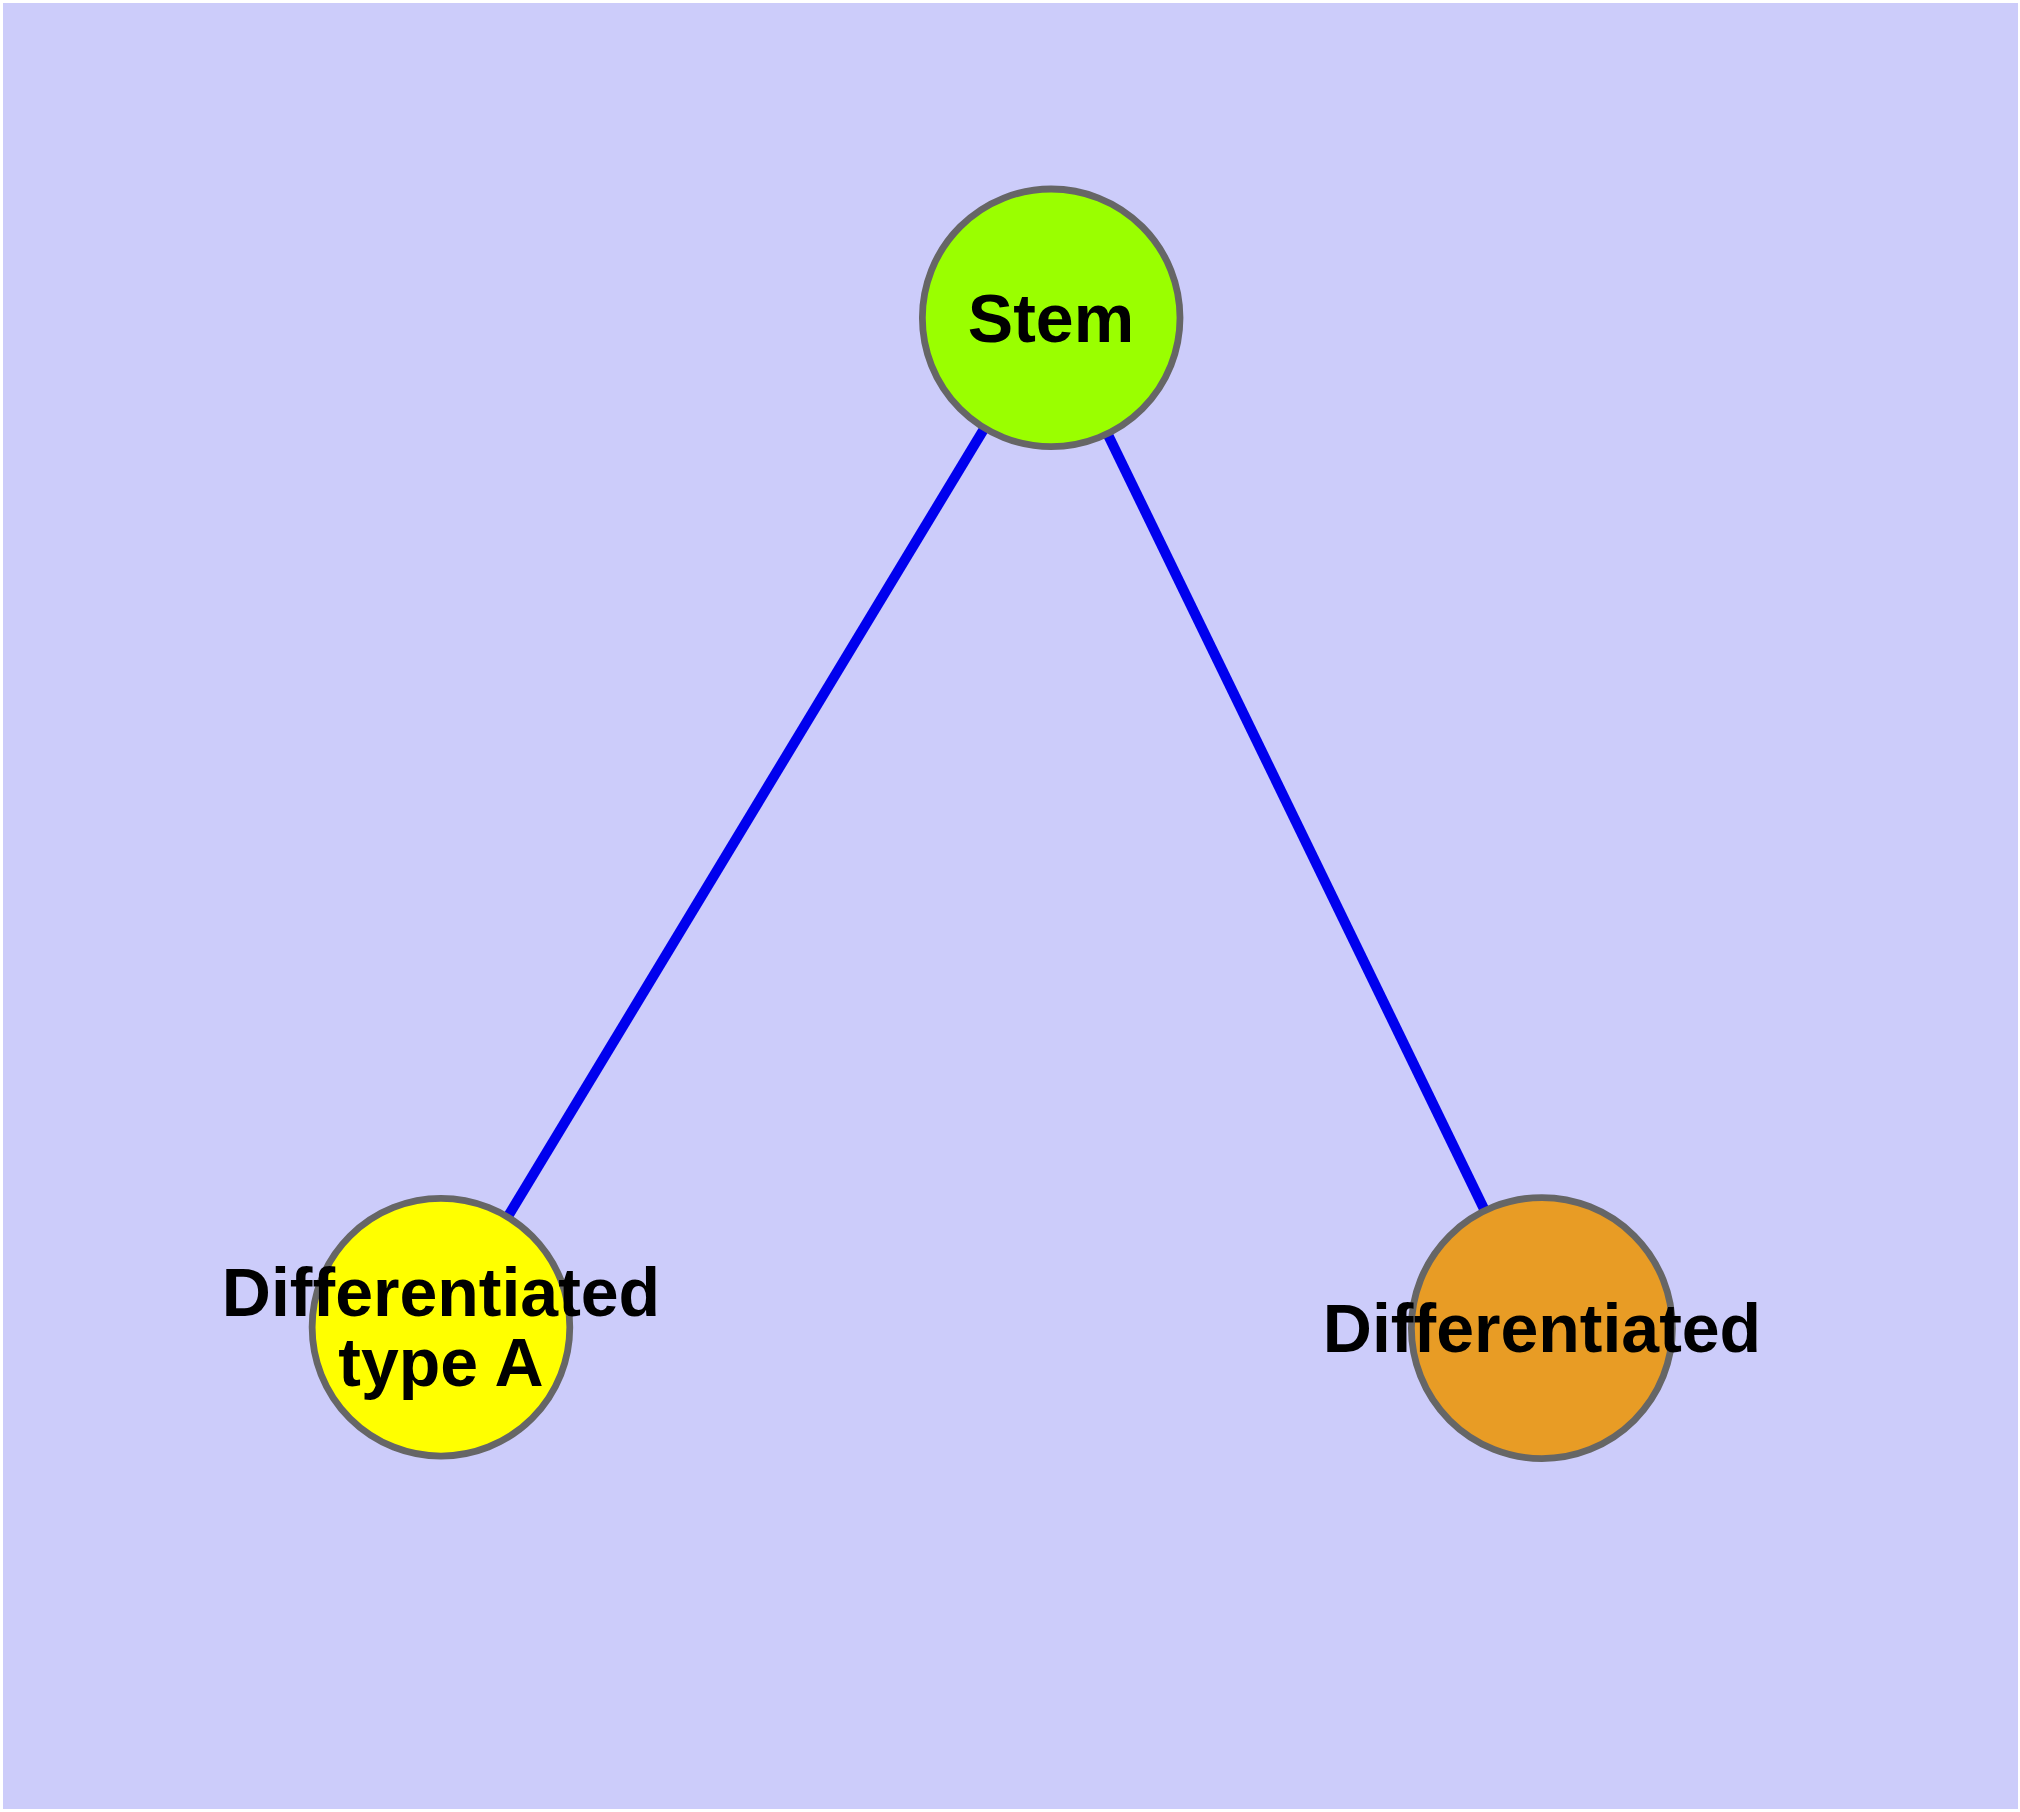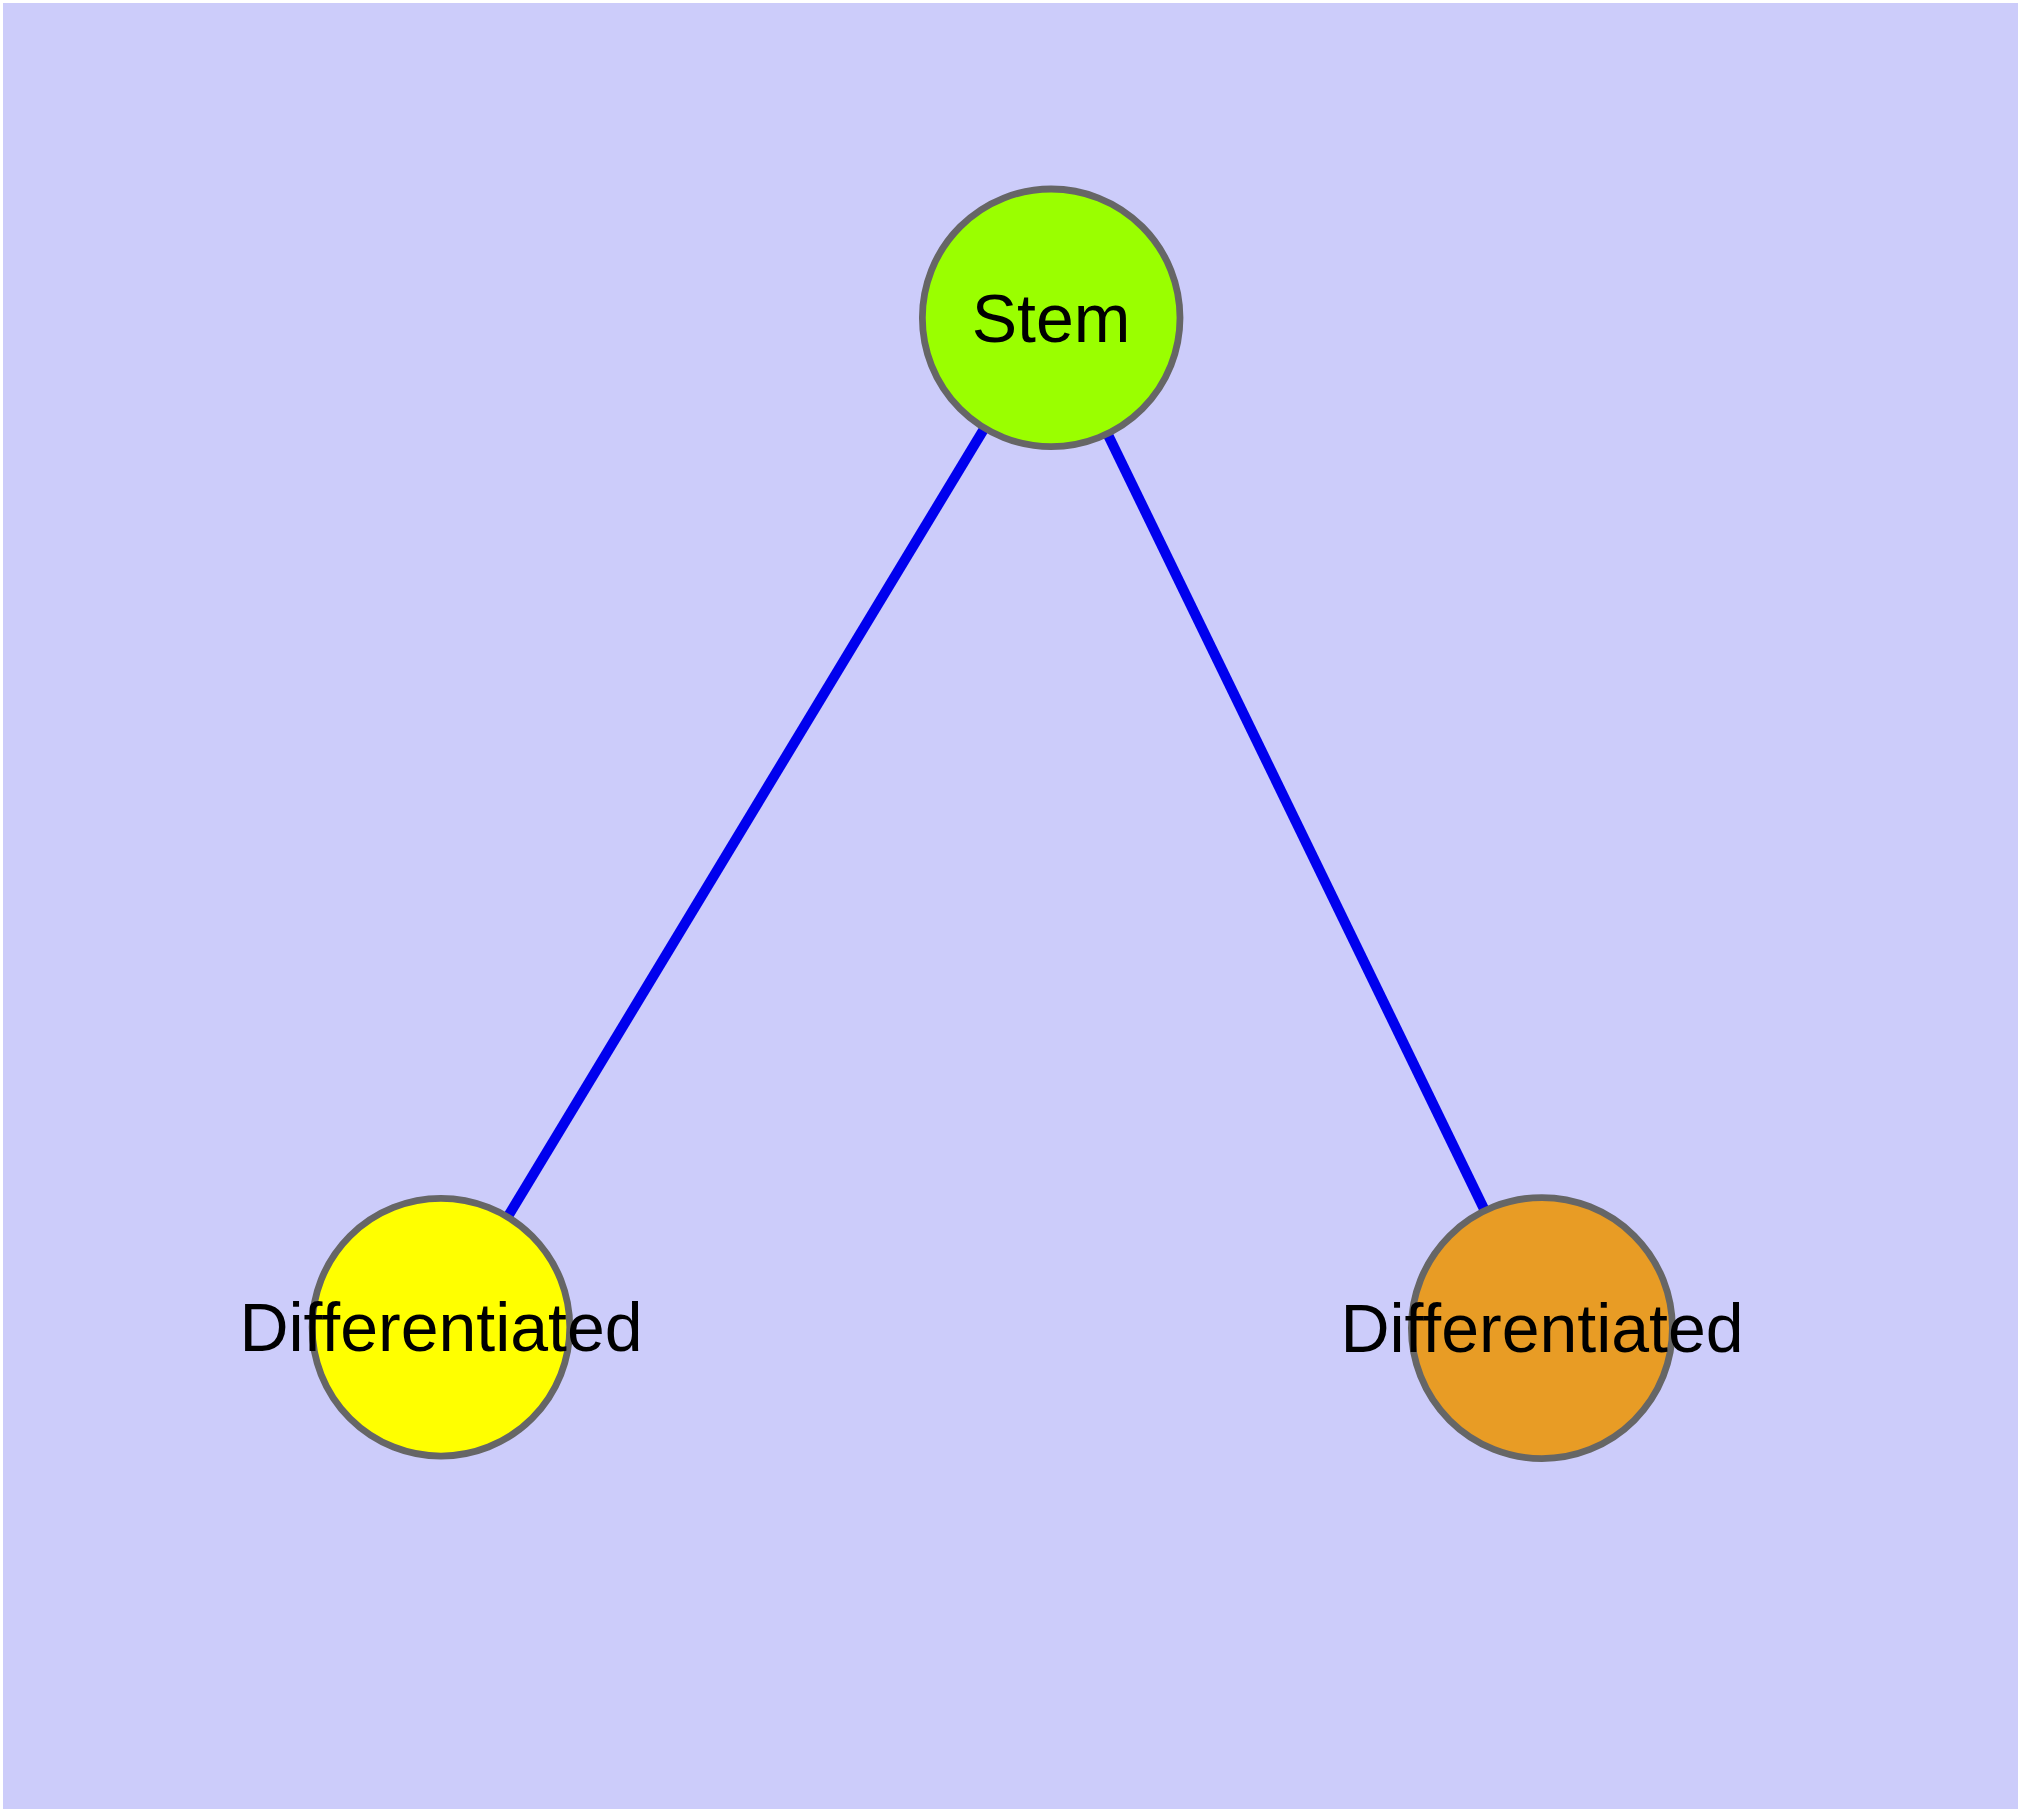--- a/index.html
+++ b/index.html
@@ -38,21 +38,21 @@
     fill: none;
   }
   .node-circle {
     stroke: #666666;
     stroke-width: 8;
   }
   .node-label {
     position: absolute;
     text-align: center;
     font-family: "Liberation Sans", sans-serif;
-    font-weight: normal;
+    font-weight: bold;
     color: #000000;
     white-space: nowrap;
     line-height: 1.03;
     pointer-events: none;
     transform: translate(-50%, -50%);
   }
 </style>
 </head>
 <body>
 
@@ -70,19 +70,20 @@
         <circle class="node-circle" cx="1819" cy="1567" r="154" fill="#e89c25" stroke="#666666" stroke-width="8"></circle>
       </g>
   </svg>
 
   <div id="labels-layer">
       <div class="node-label" style="left: 1051px; top: 318px; font-size: 68px; color: rgb(0, 0, 0);">
         <div>Stem</div>
       </div>
       <div class="node-label" style="left: 441px; top: 1327px; font-size: 68px; color: rgb(0, 0, 0);">
         <div>Differentiated</div>
+        <div>type A</div>
       </div>
       <div class="node-label" style="left: 1542px; top: 1328px; font-size: 68px; color: rgb(0, 0, 0);">
         <div>Differentiated</div>
       </div>
     </div>
 </div>
 
 
 </body></html>

